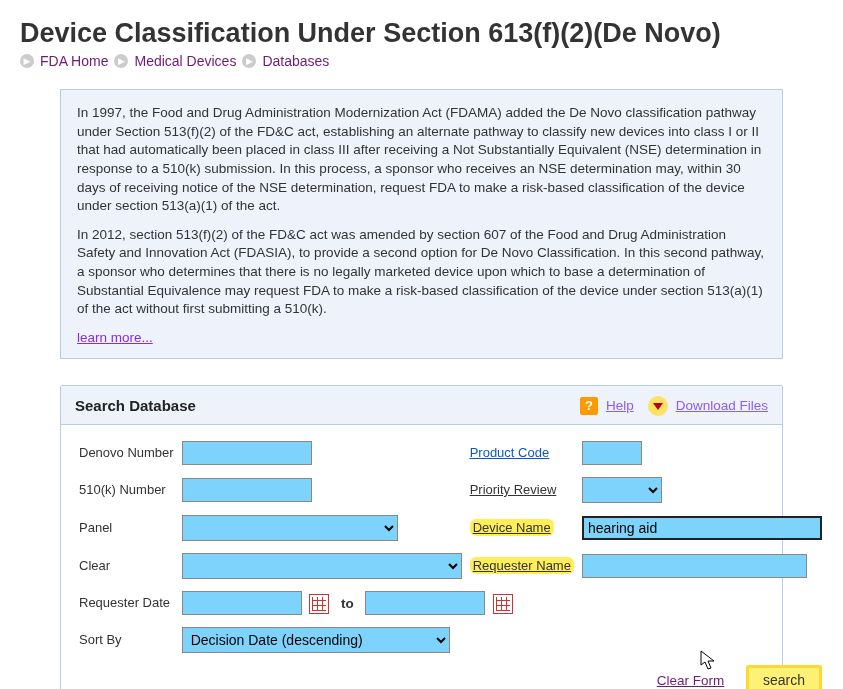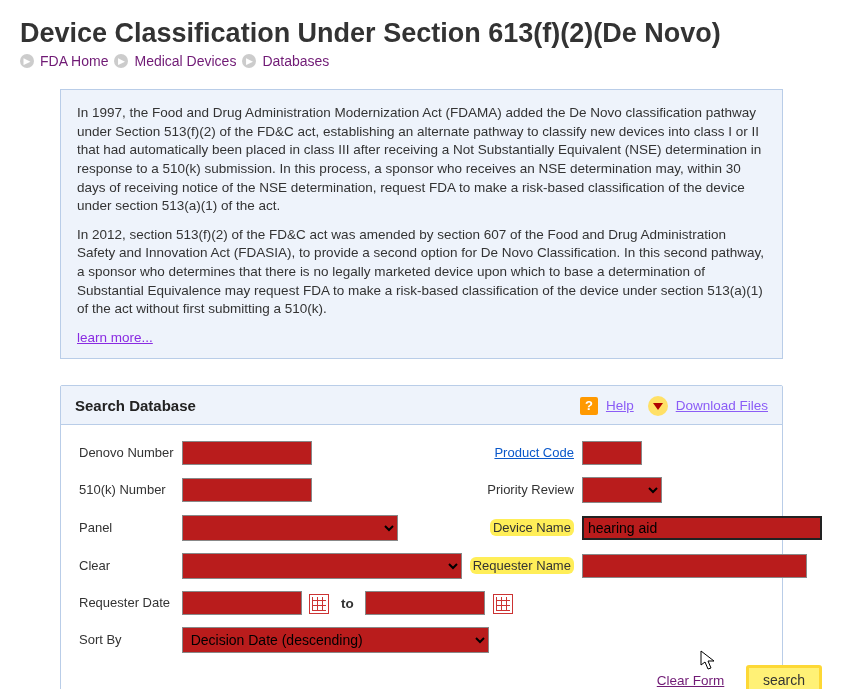--- a/index.html
+++ b/index.html
@@ -140,29 +140,29 @@
   .hl {
     background: #ffee58;
     padding: 1px 3px;
     border-radius: 6px;
   }
   input[type=text], select {
     font-family: inherit;
     font-size: 14px;
     padding: 2px 4px;
     border: 1px solid #888;
-    background: #b91c1c;
+    background: #7dd3fc;
     height: 24px;
   }
   select { height: 26px; }
   .w-small { width: 130px; }
   .w-medlg { width: 225px; }
   .w-panel { width: 216px; }
   .w-center { width: 280px; }
-  .w-sort { width: 307px; }
+  .w-sort { width: 268px; }
   .w-prio { width: 80px; }
   .w-code { width: 60px; }
   .w-date { width: 120px; }
   .device-name-input {
     border: 2px solid #222 !important;
     width: 240px;
     height: 26px;
   }
   .cal-icon {
     display: inline-block;
@@ -206,21 +206,21 @@
     color: #333;
     cursor: pointer;
     position: relative;
   }
   .cursor-svg {
     position: absolute;
     left: 700px;
     top: 650px;
     pointer-events: none;
   }
-  .right-align { text-align: right; }
+  .right-align { text-align: left; text-decoration: underline; }
 </style>
 </head>
 <body>
 
 <div class="page">
   <h1 class="page-title">Device Classification Under Section 613(f)(2)(De Novo)</h1>
 
   <div class="breadcrumb">
     <span class="bc-arrow">▶</span>
     <span class="bc-item">FDA Home</span>

